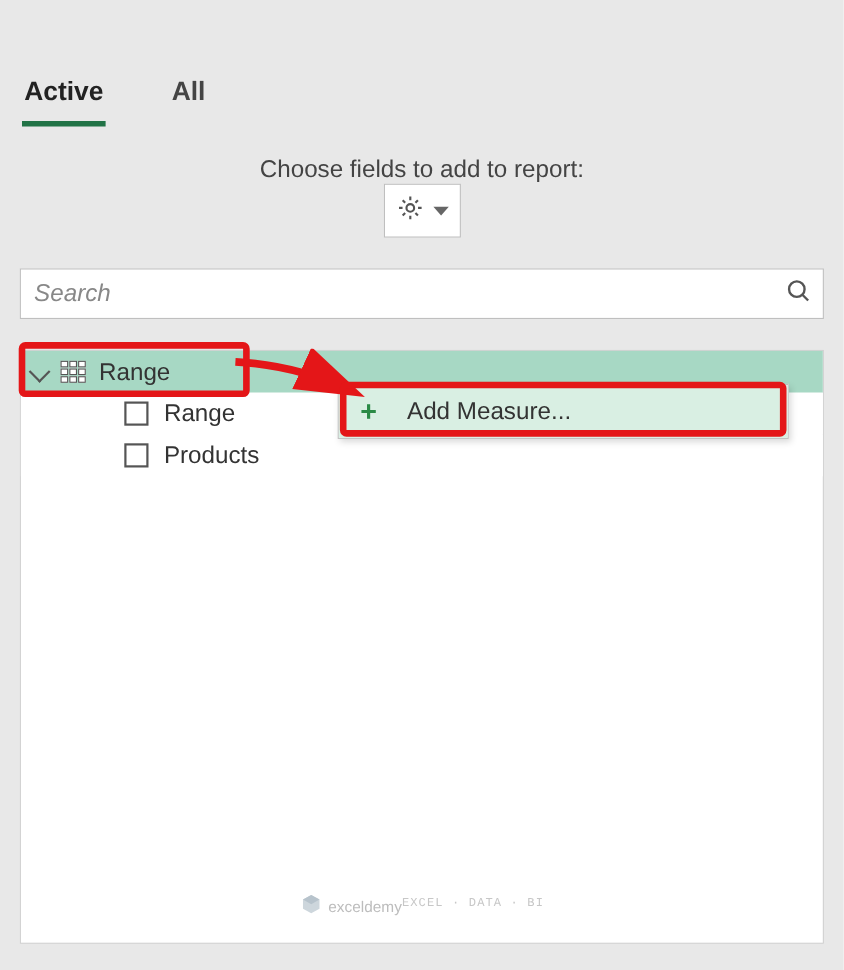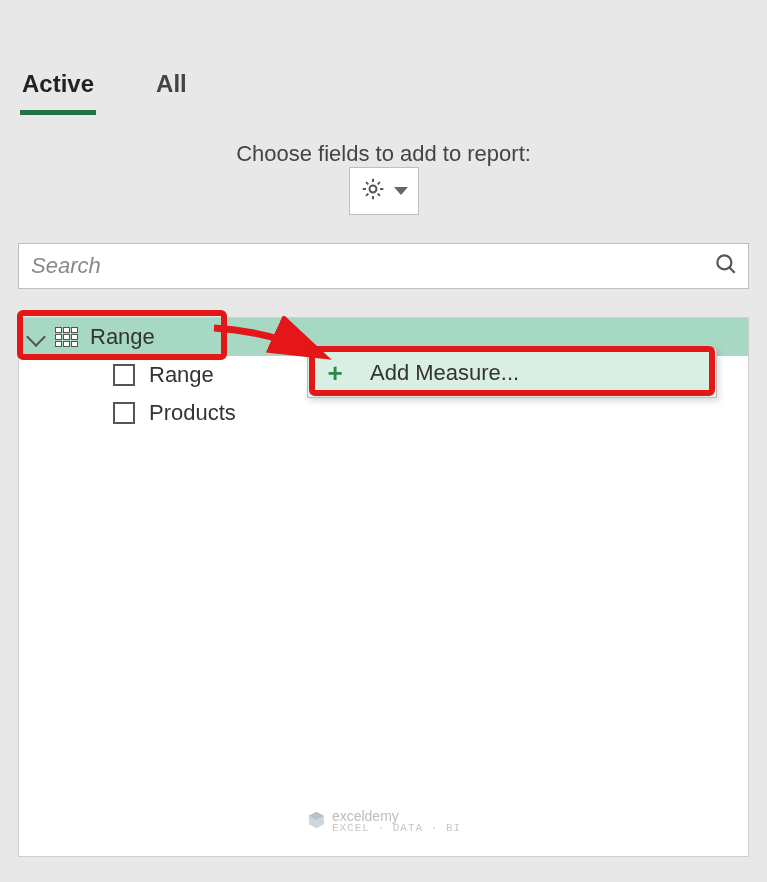--- a/index.html
+++ b/index.html
@@ -77,21 +77,21 @@
   .redbox.r1 { left:-2px; top:-8px; width:210px; height:50px; }
   .redbox.r2 { left:290px; top:28px; width:406px; height:50px; z-index:5; }
 
   
   .arrow-svg { position:absolute; left:190px; top:-2px; width:130px; height:55px; pointer-events:none; z-index:4; }
 
   
   .wm { position:absolute; left:50%; bottom:22px; transform:translateX(-50%); display:flex; align-items:center; gap:6px; color:#bdbdbd; font-size:14px; }
   .wm-sub { font-size:11px; letter-spacing:1px; color:#c7c7c7;font-family:Liberation Mono, monospace; }
   .wm-logo svg { width:20px; height:20px; }
-  .wm-text { display:flex; flex-direction:column; line-height:1; }
+  .wm-text { display:flex; flex-direction:row; line-height:1; }
 </style>
 </head>
 <body>
 
 <div class="pane">
 
 
   <div class="tabs">
     <div class="tab active">Active</div>
     <div class="tab">All</div>

